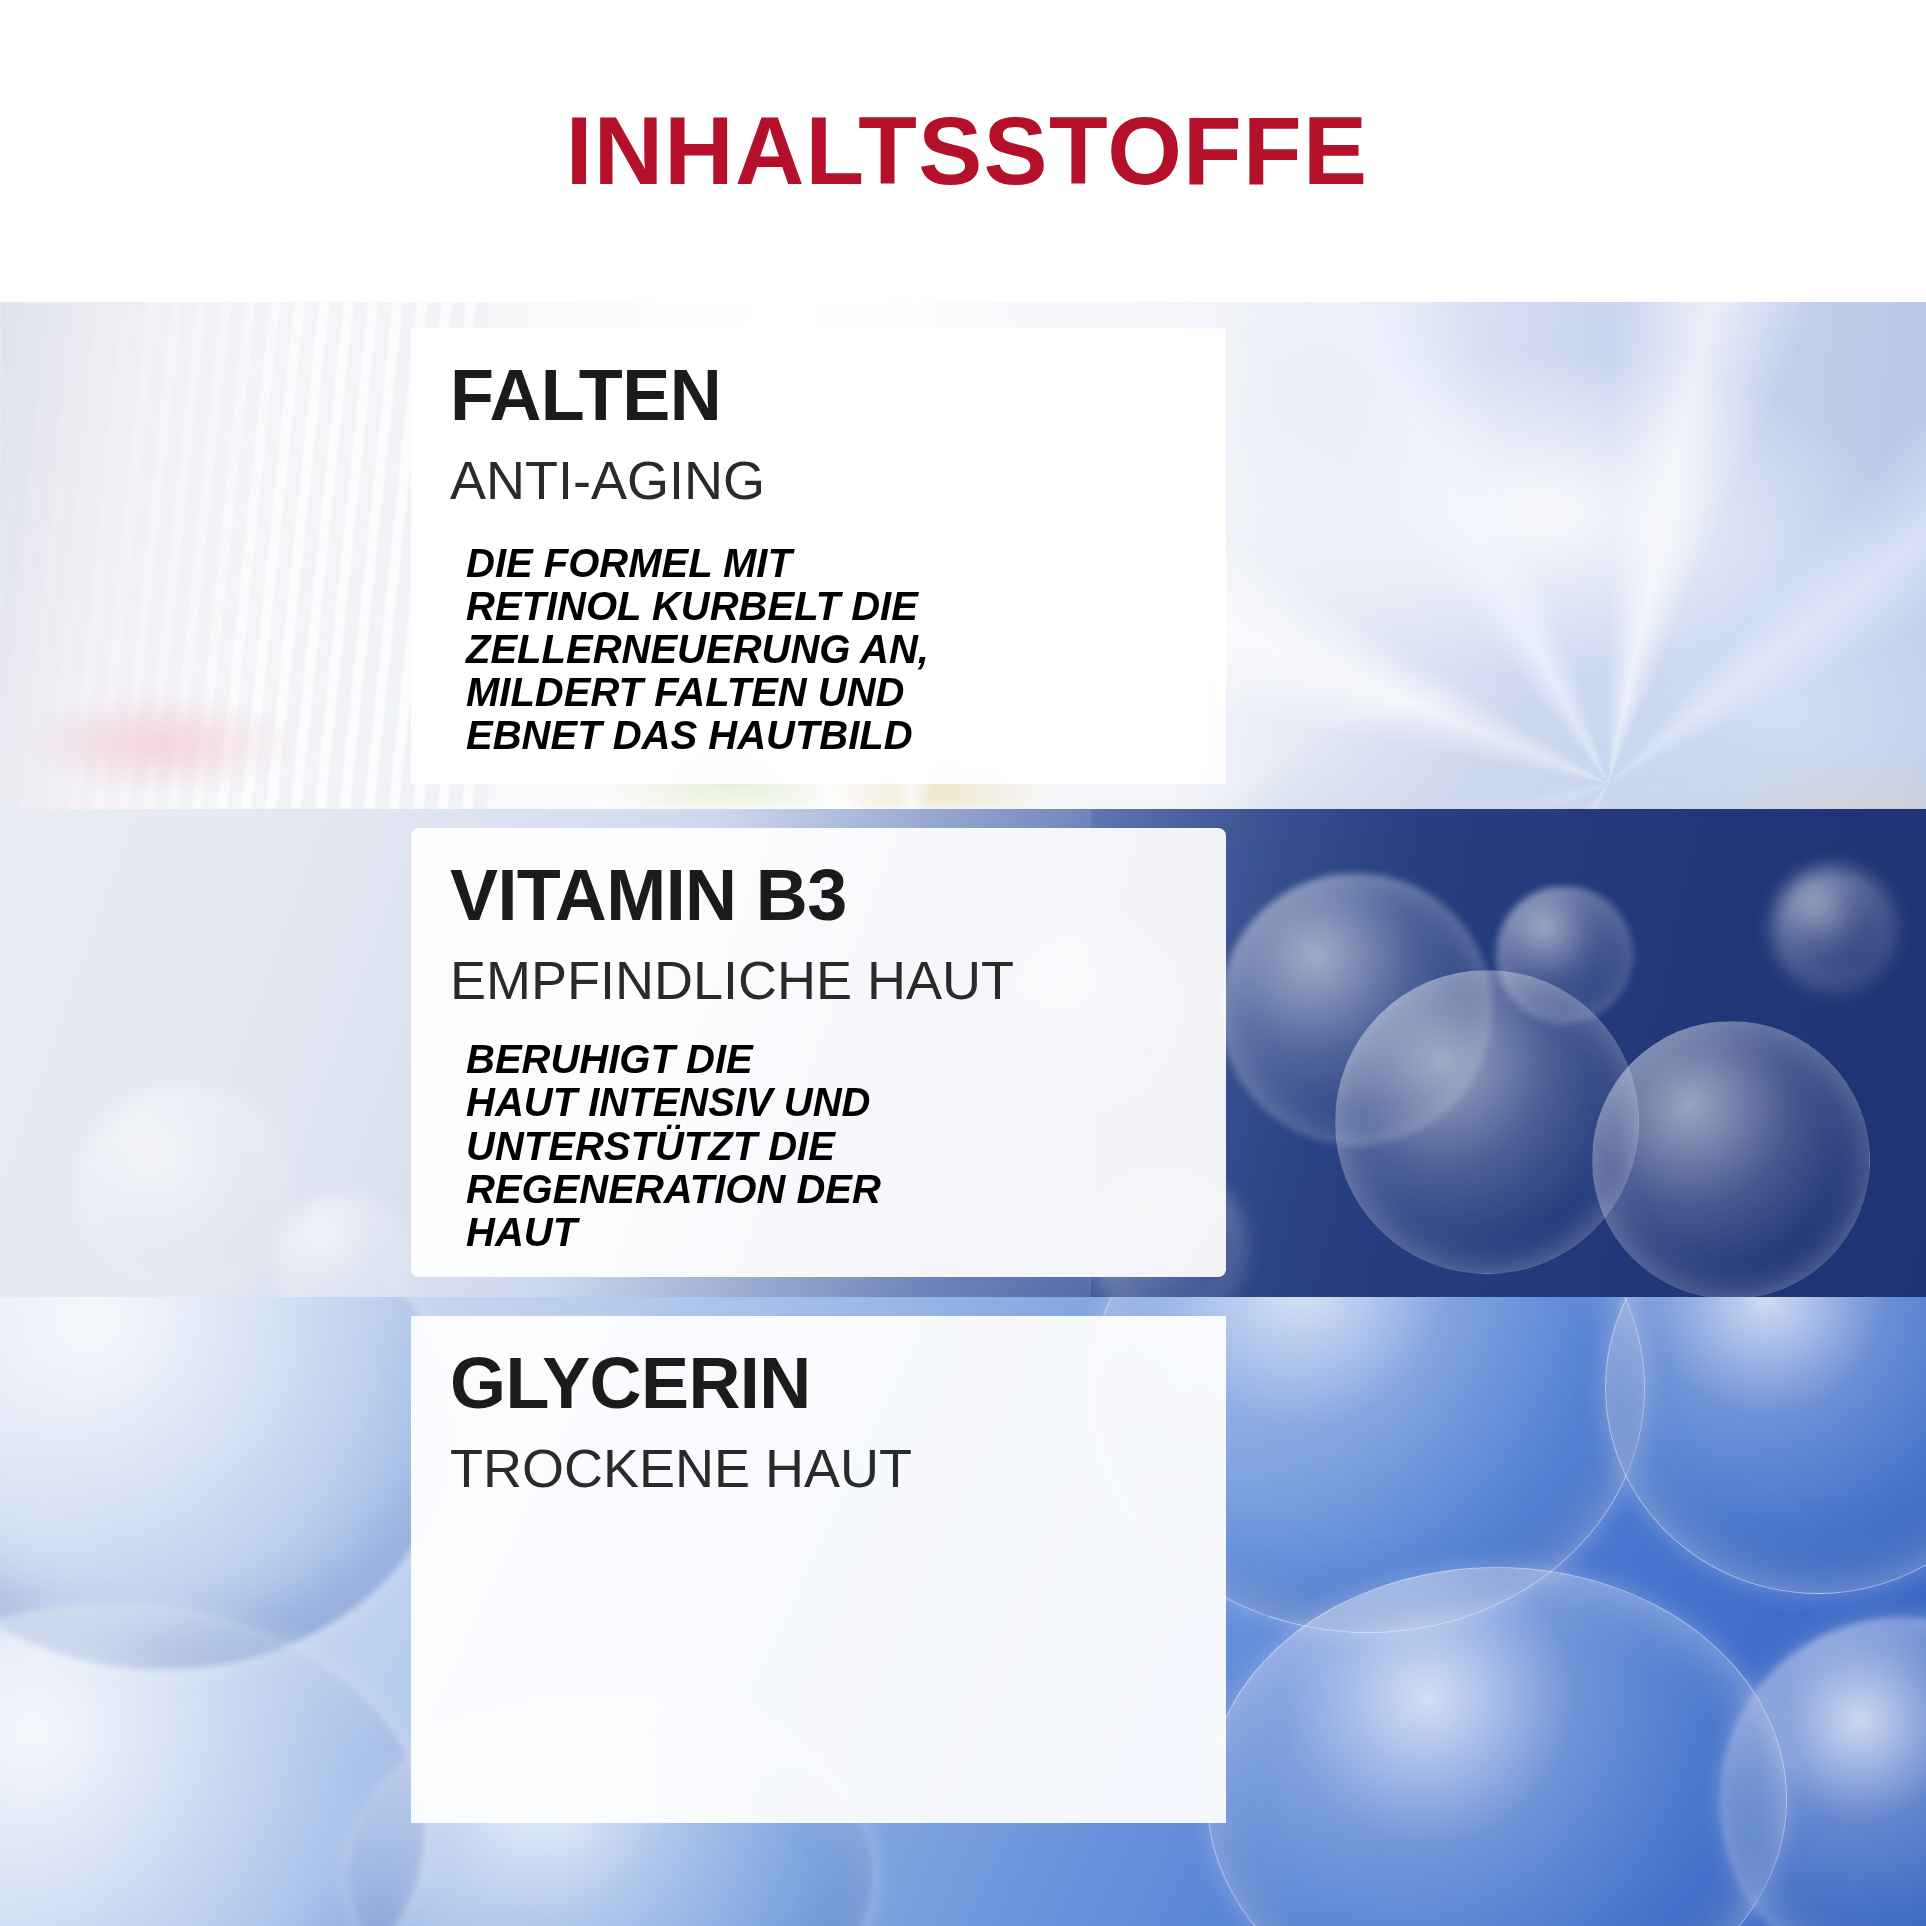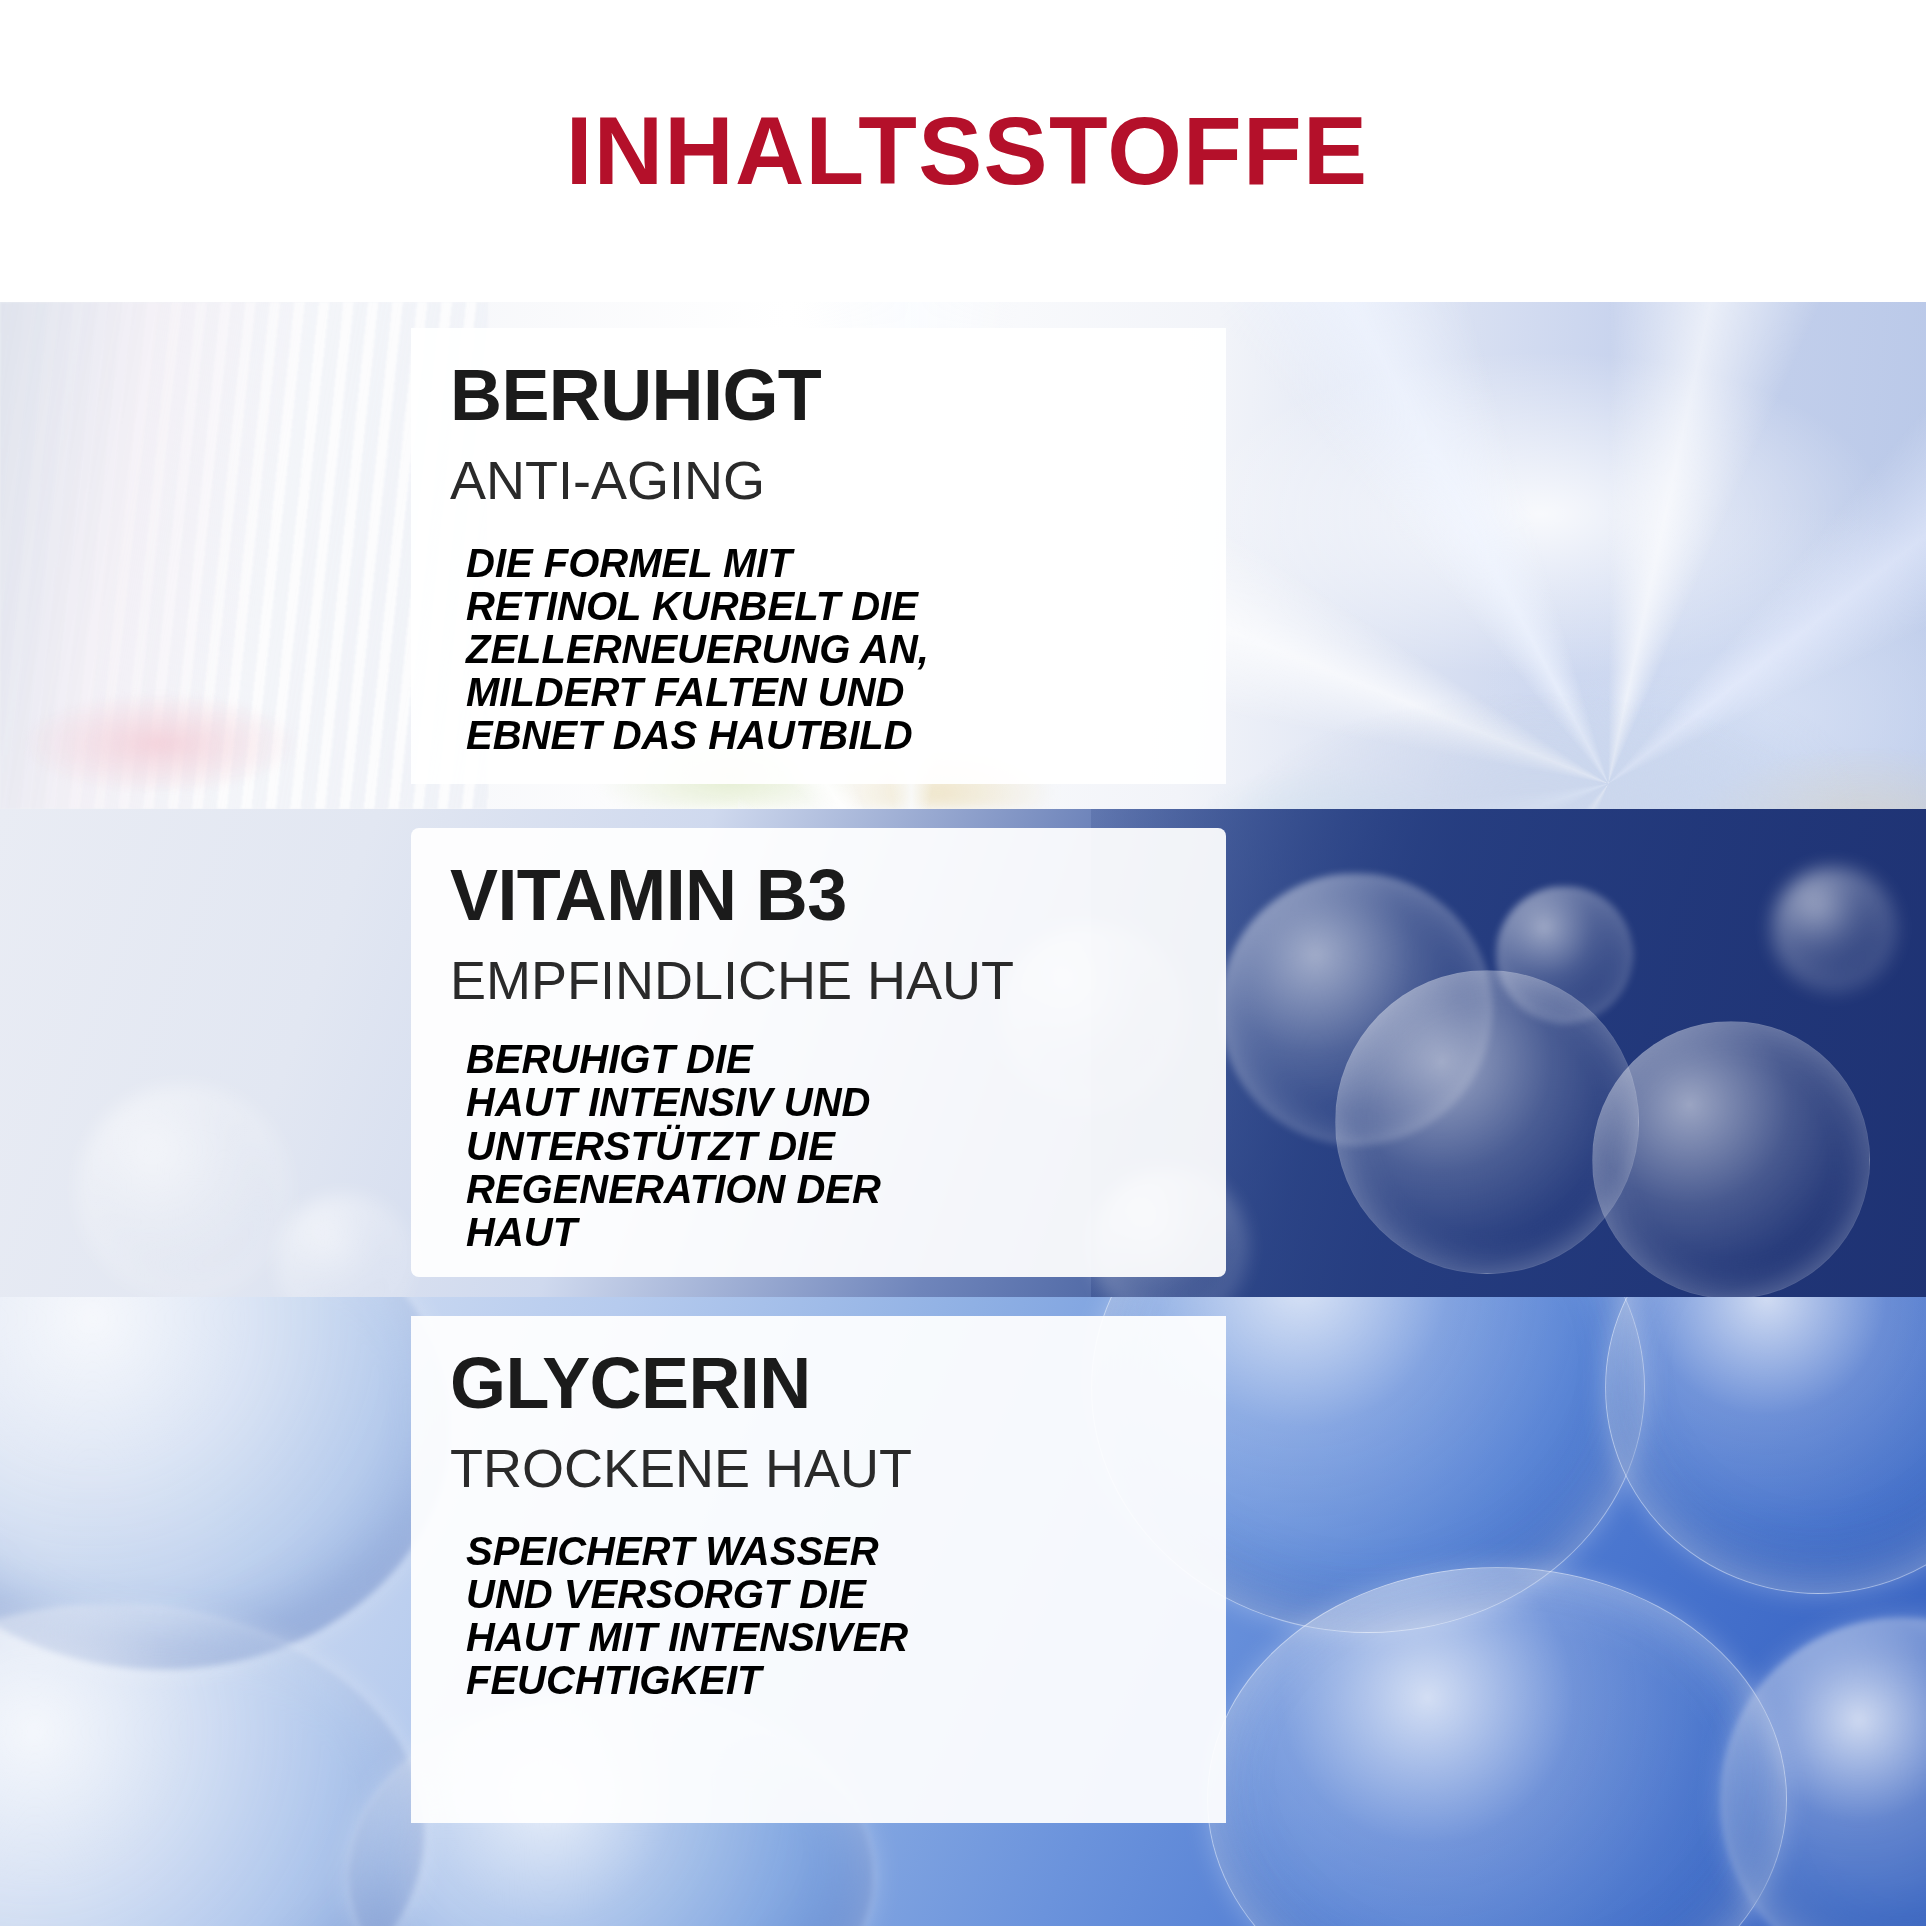--- a/index.html
+++ b/index.html
@@ -204,21 +204,21 @@
   <div class="panel-bg bg1">
     <div class="pastel-left"></div>
     <div class="pastel-pink"></div>
     <div class="pastel-green"></div>
     <div class="pastel-feather"></div>
     <div class="frost-crystals"></div>
     <div class="frost-ridge"></div>
   </div>
   <div class="card" style="top:26px; height:456px;">
     <div class="card-inner">
-      <div class="card-title">BERUHIGT</div>
+      <div class="card-title">FALTEN</div>
       <div class="card-sub">ANTI-AGING</div>
       <div class="card-body">DIE FORMEL MIT
 RETINOL KURBELT DIE
 ZELLERNEUERUNG AN,
 MILDERT FALTEN UND
 EBNET DAS HAUTBILD</div>
     </div>
   </div>
 </div>
 
@@ -255,20 +255,16 @@
     <div class="droplet blurred" style="left:347px; top:398px; width:526px; height:360px;"></div>
     <div class="droplet" style="left:1091px; top:-154px; width:552px; height:488px;"></div>
     <div class="droplet" style="left:1605px; top:-116px; width:424px; height:411px;"></div>
     <div class="droplet" style="left:1207px; top:270px; width:578px; height:462px;"></div>
     <div class="droplet blurred" style="left:1721px; top:321px; width:360px; height:360px;"></div>
   </div>
   <div class="card" style="top:19px; height:507px;">
     <div class="card-inner">
       <div class="card-title">GLYCERIN</div>
       <div class="card-sub">TROCKENE HAUT</div>
-      <div class="card-body">SPEICHERT WASSER
-UND VERSORGT DIE
-HAUT MIT INTENSIVER
-FEUCHTIGKEIT</div>
     </div>
   </div>
 </div>
 
 
 </body></html>

